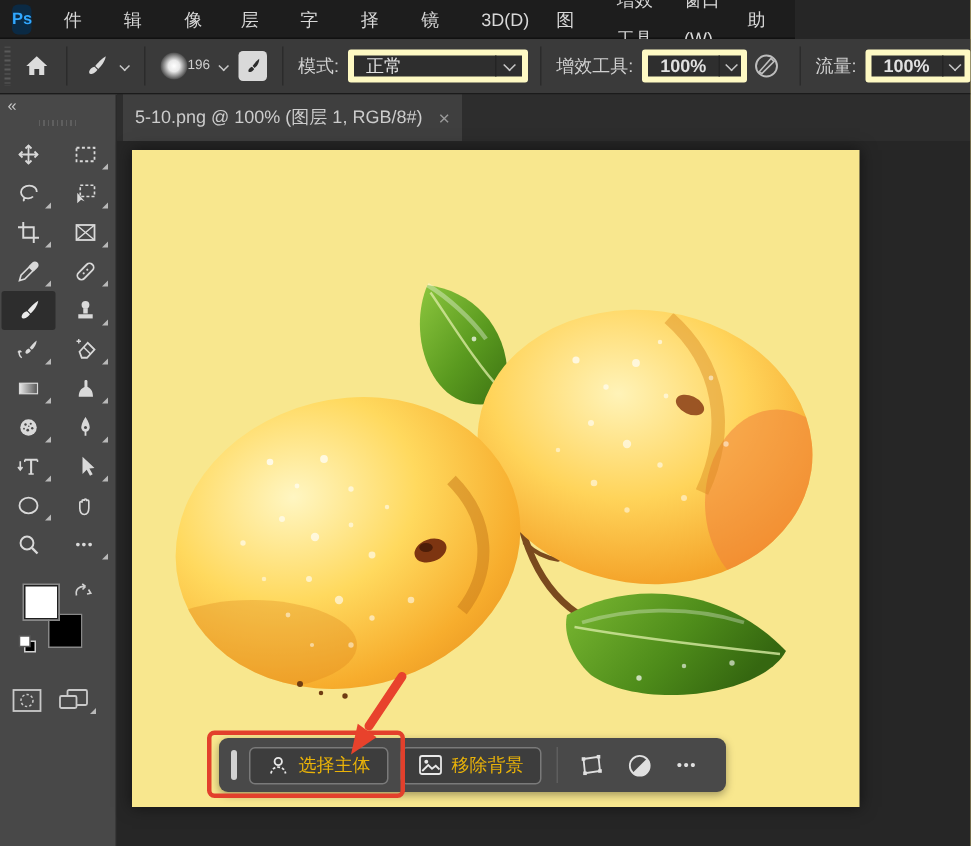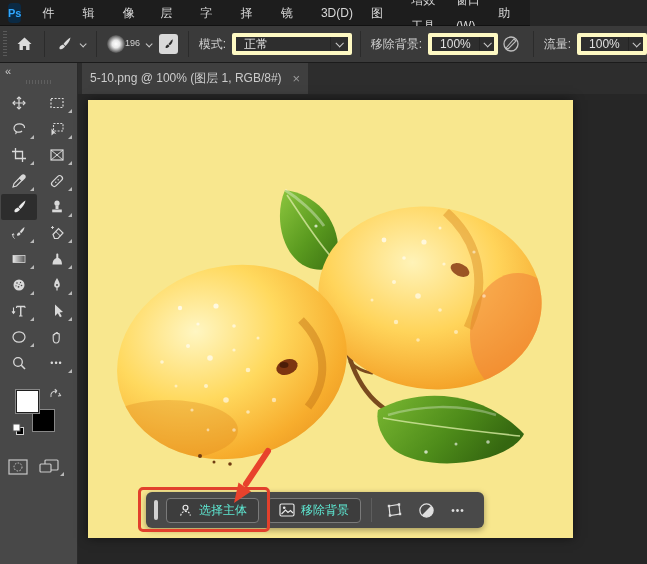--- a/index.html
+++ b/index.html
@@ -50,21 +50,21 @@
     display:flex; align-items:center; justify-content:center; margin:0 2px;
   }
   .ob-label { color:#cfcfcf; margin:0 6px 0 2px; font-size:12px; white-space:nowrap; }
   .dropdown {
     height:22px; background:#2e2e2e; border:4px solid #fef9c3; border-radius:2px;
     display:flex; align-items:center;
   }
   .dropdown .val { padding:0 8px; color:#e0e0e0; flex:1; font-size:12px; }
   .dropdown .chevbox { width:18px; height:100%; border-left:1px solid #242424; display:flex; align-items:center; justify-content:center; }
   .dd-mode { width:136px; }
-  .dd-num { width:70px; }
+  .dd-num { width:70px;font-weight:bold; }
 
   
   .tabbar {
     position:absolute; left:78px; top:63px; width:569px; height:31px;
     background:#2d2d2d; display:flex; align-items:stretch;
   }
   .tab {
     margin-left:4px; width:226px; background:#3f3f3f; display:flex; align-items:center;
     padding:0 8px; color:#cccccc; font-size:12px; gap:8px;
   }
@@ -111,21 +111,21 @@
 
   
   .taskbar {
     position:absolute; left:146px; top:492px; width:338px; height:36px;
     background:#494949; border-radius:6px; display:flex; align-items:center;
     box-shadow:0 2px 6px rgba(0,0,0,.35); z-index:40; padding:0 10px 0 8px; gap:8px;
   }
   .tb-pill { width:4px; height:20px; border-radius:2px; background:#d2d2d2; }
   .task-btn {
     height:25px; background:#3d3d3d; border:1px solid #7a7a7a; border-radius:4px;
-    display:flex; align-items:center; gap:6px; padding:0 11px; color:#5eead4;
+    display:flex; align-items:center; gap:6px; padding:0 11px; color:#eab308;
     font-size:12px; white-space:nowrap;
   }
   .task-sep { width:1px; height:24px; background:#5e5e5e; margin:0 2px; }
   .task-icon { width:24px; height:24px; display:flex; align-items:center; justify-content:center; }
   .task-more { color:#e0e0e0; font-size:10px; letter-spacing:1px; }
 
   
   .anno-rect {
     position:absolute; left:138px; top:487px; width:132px; height:45px;
     border:3px solid #e2402c; border-radius:5px; z-index:50; pointer-events:none;
@@ -180,21 +180,21 @@
   </div>
   <div class="ob-sep"></div>
   <span class="ob-label">模式:</span>
   <div class="dropdown dd-mode">
     <span class="val">正常</span>
     <span class="chevbox">
         <span class="chev"></span>
       </span>
   </div>
   <div class="ob-sep"></div>
-  <span class="ob-label">移除背景:</span>
+  <span class="ob-label">增效工具:</span>
   <div class="dropdown dd-num">
     <span class="val">100%</span>
     <span class="chevbox">
         <span class="chev"></span>
       </span>
   </div>
   <div class="ob-icon" style="margin:0 2px;">
     <svg width="18" height="18" viewBox="0 0 18 18">
         <circle cx="9" cy="9" r="7" fill="none" stroke="#bdbdbd" stroke-width="1.3"></circle>
         <path d="M4 13 L12 4 L14 6 L6 14 Z" fill="none" stroke="#bdbdbd" stroke-width="1.1"></path>

